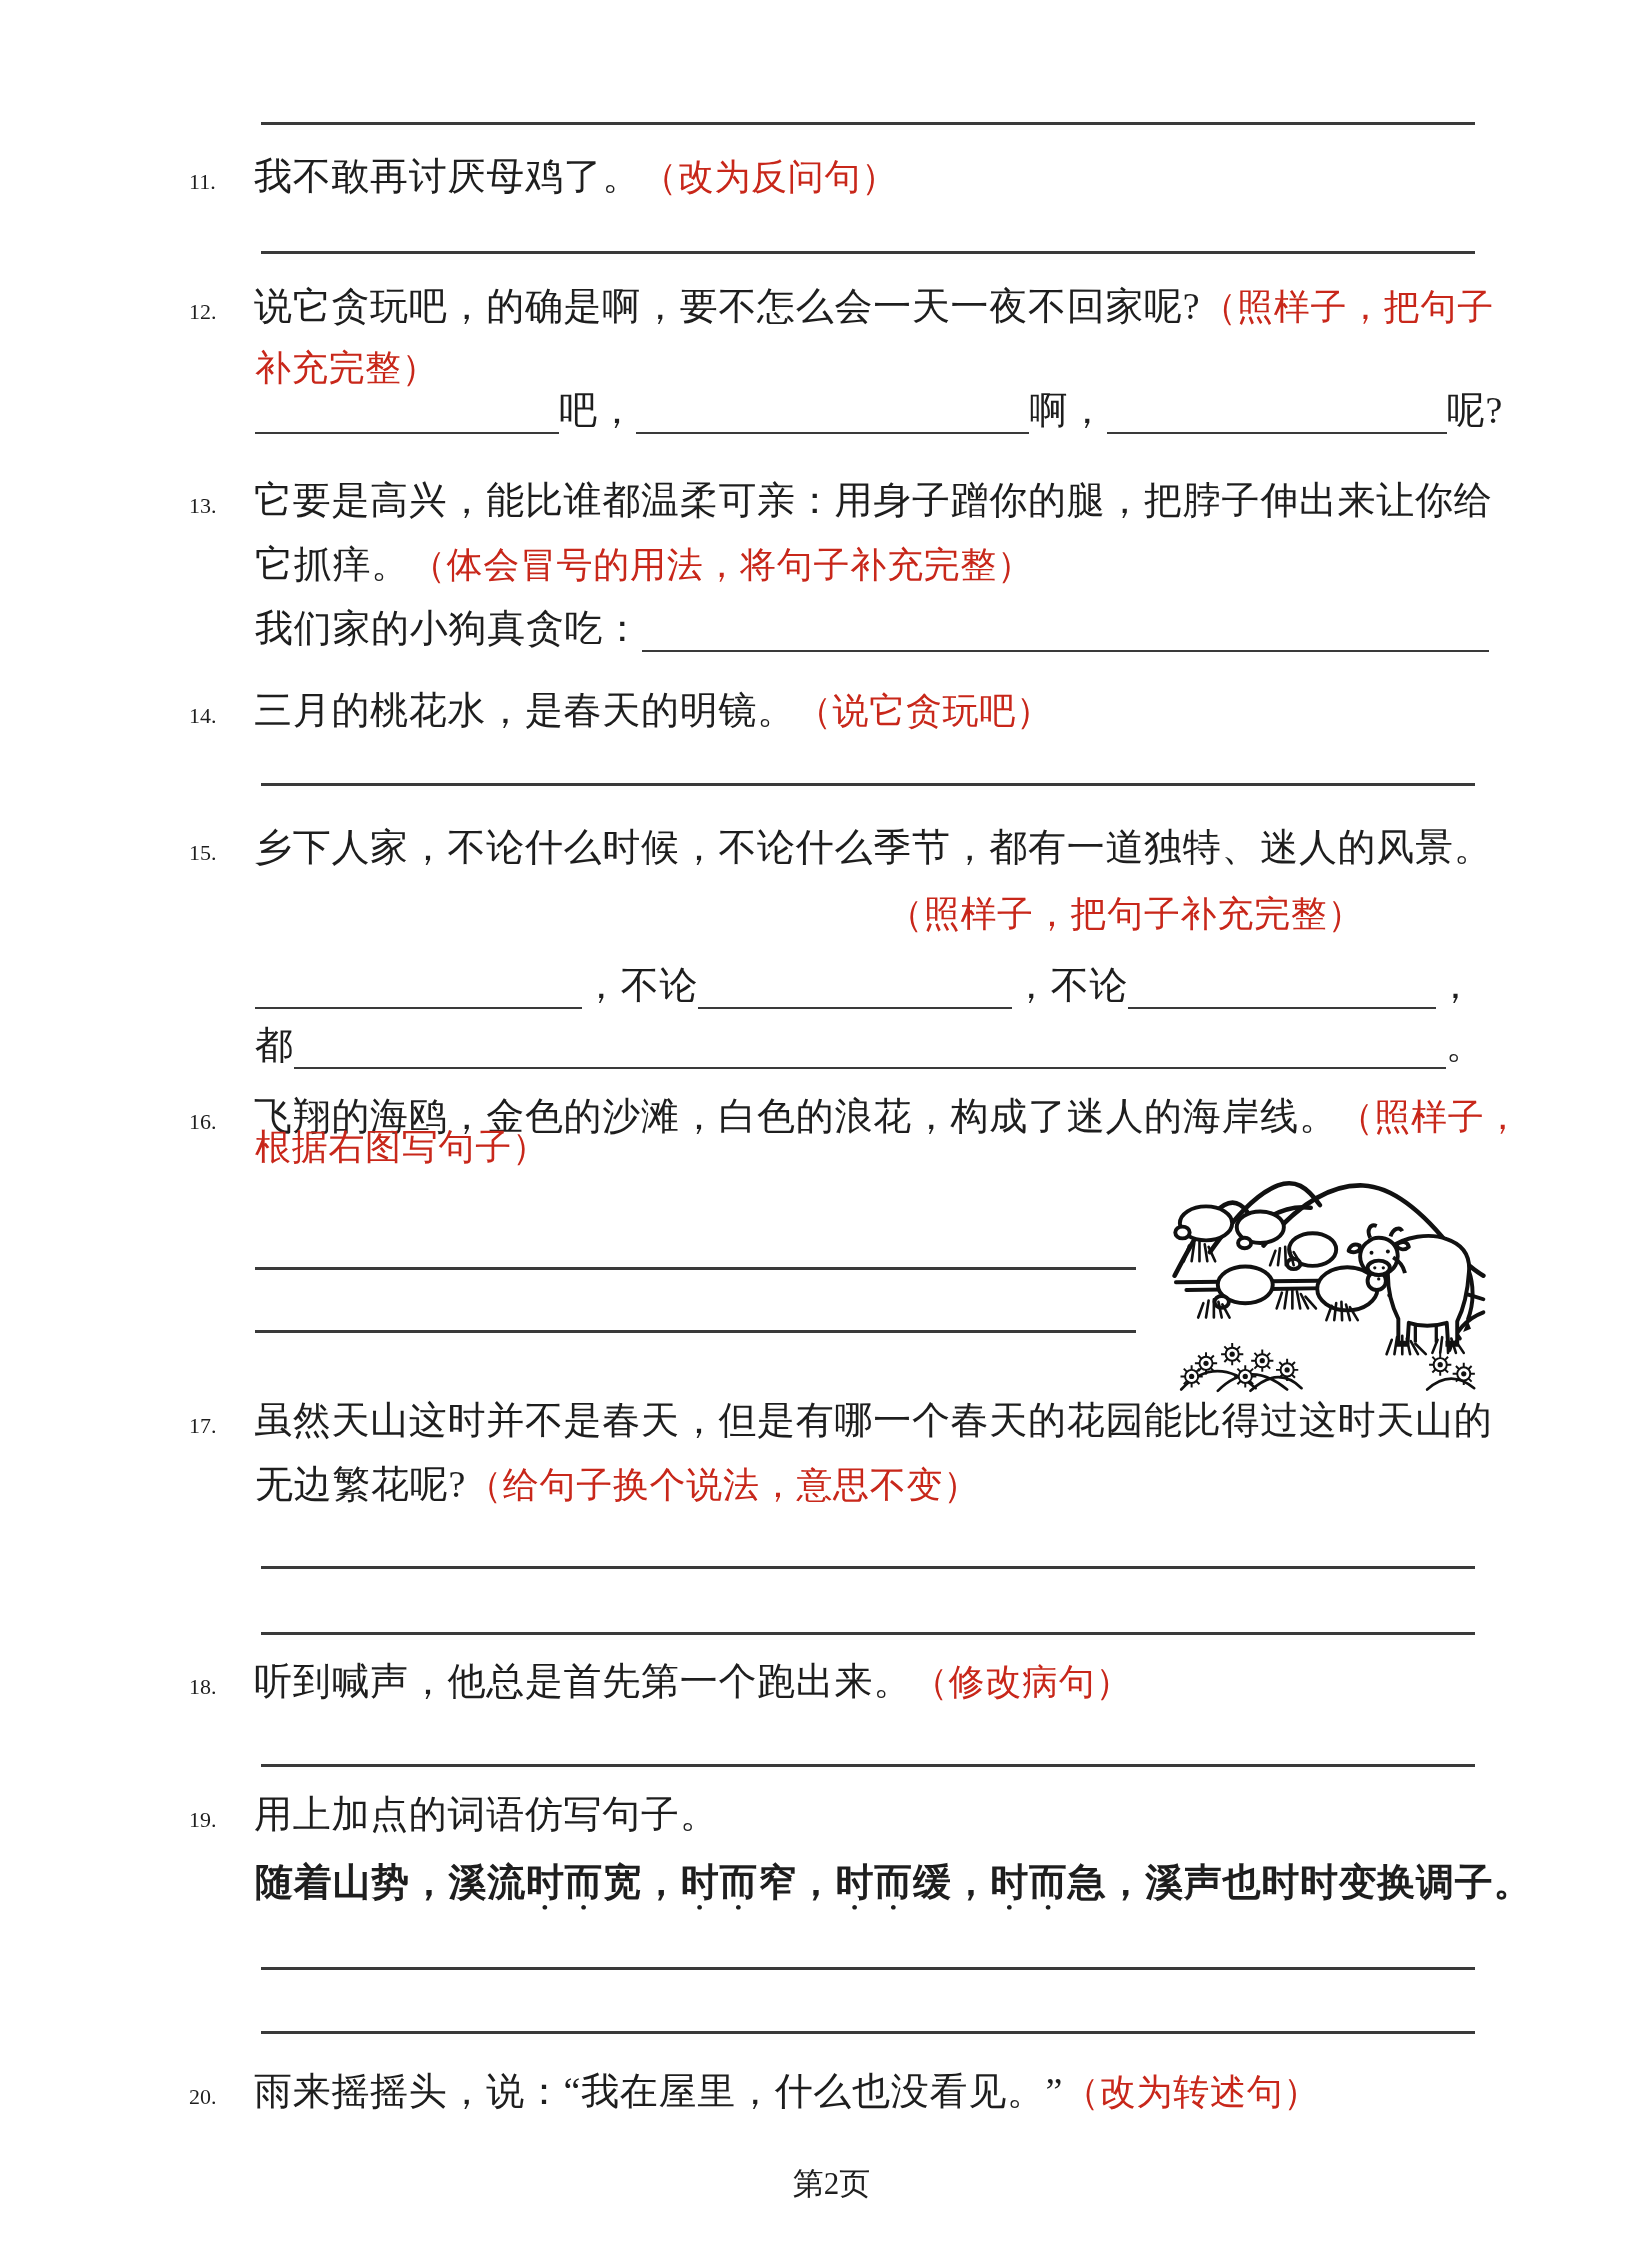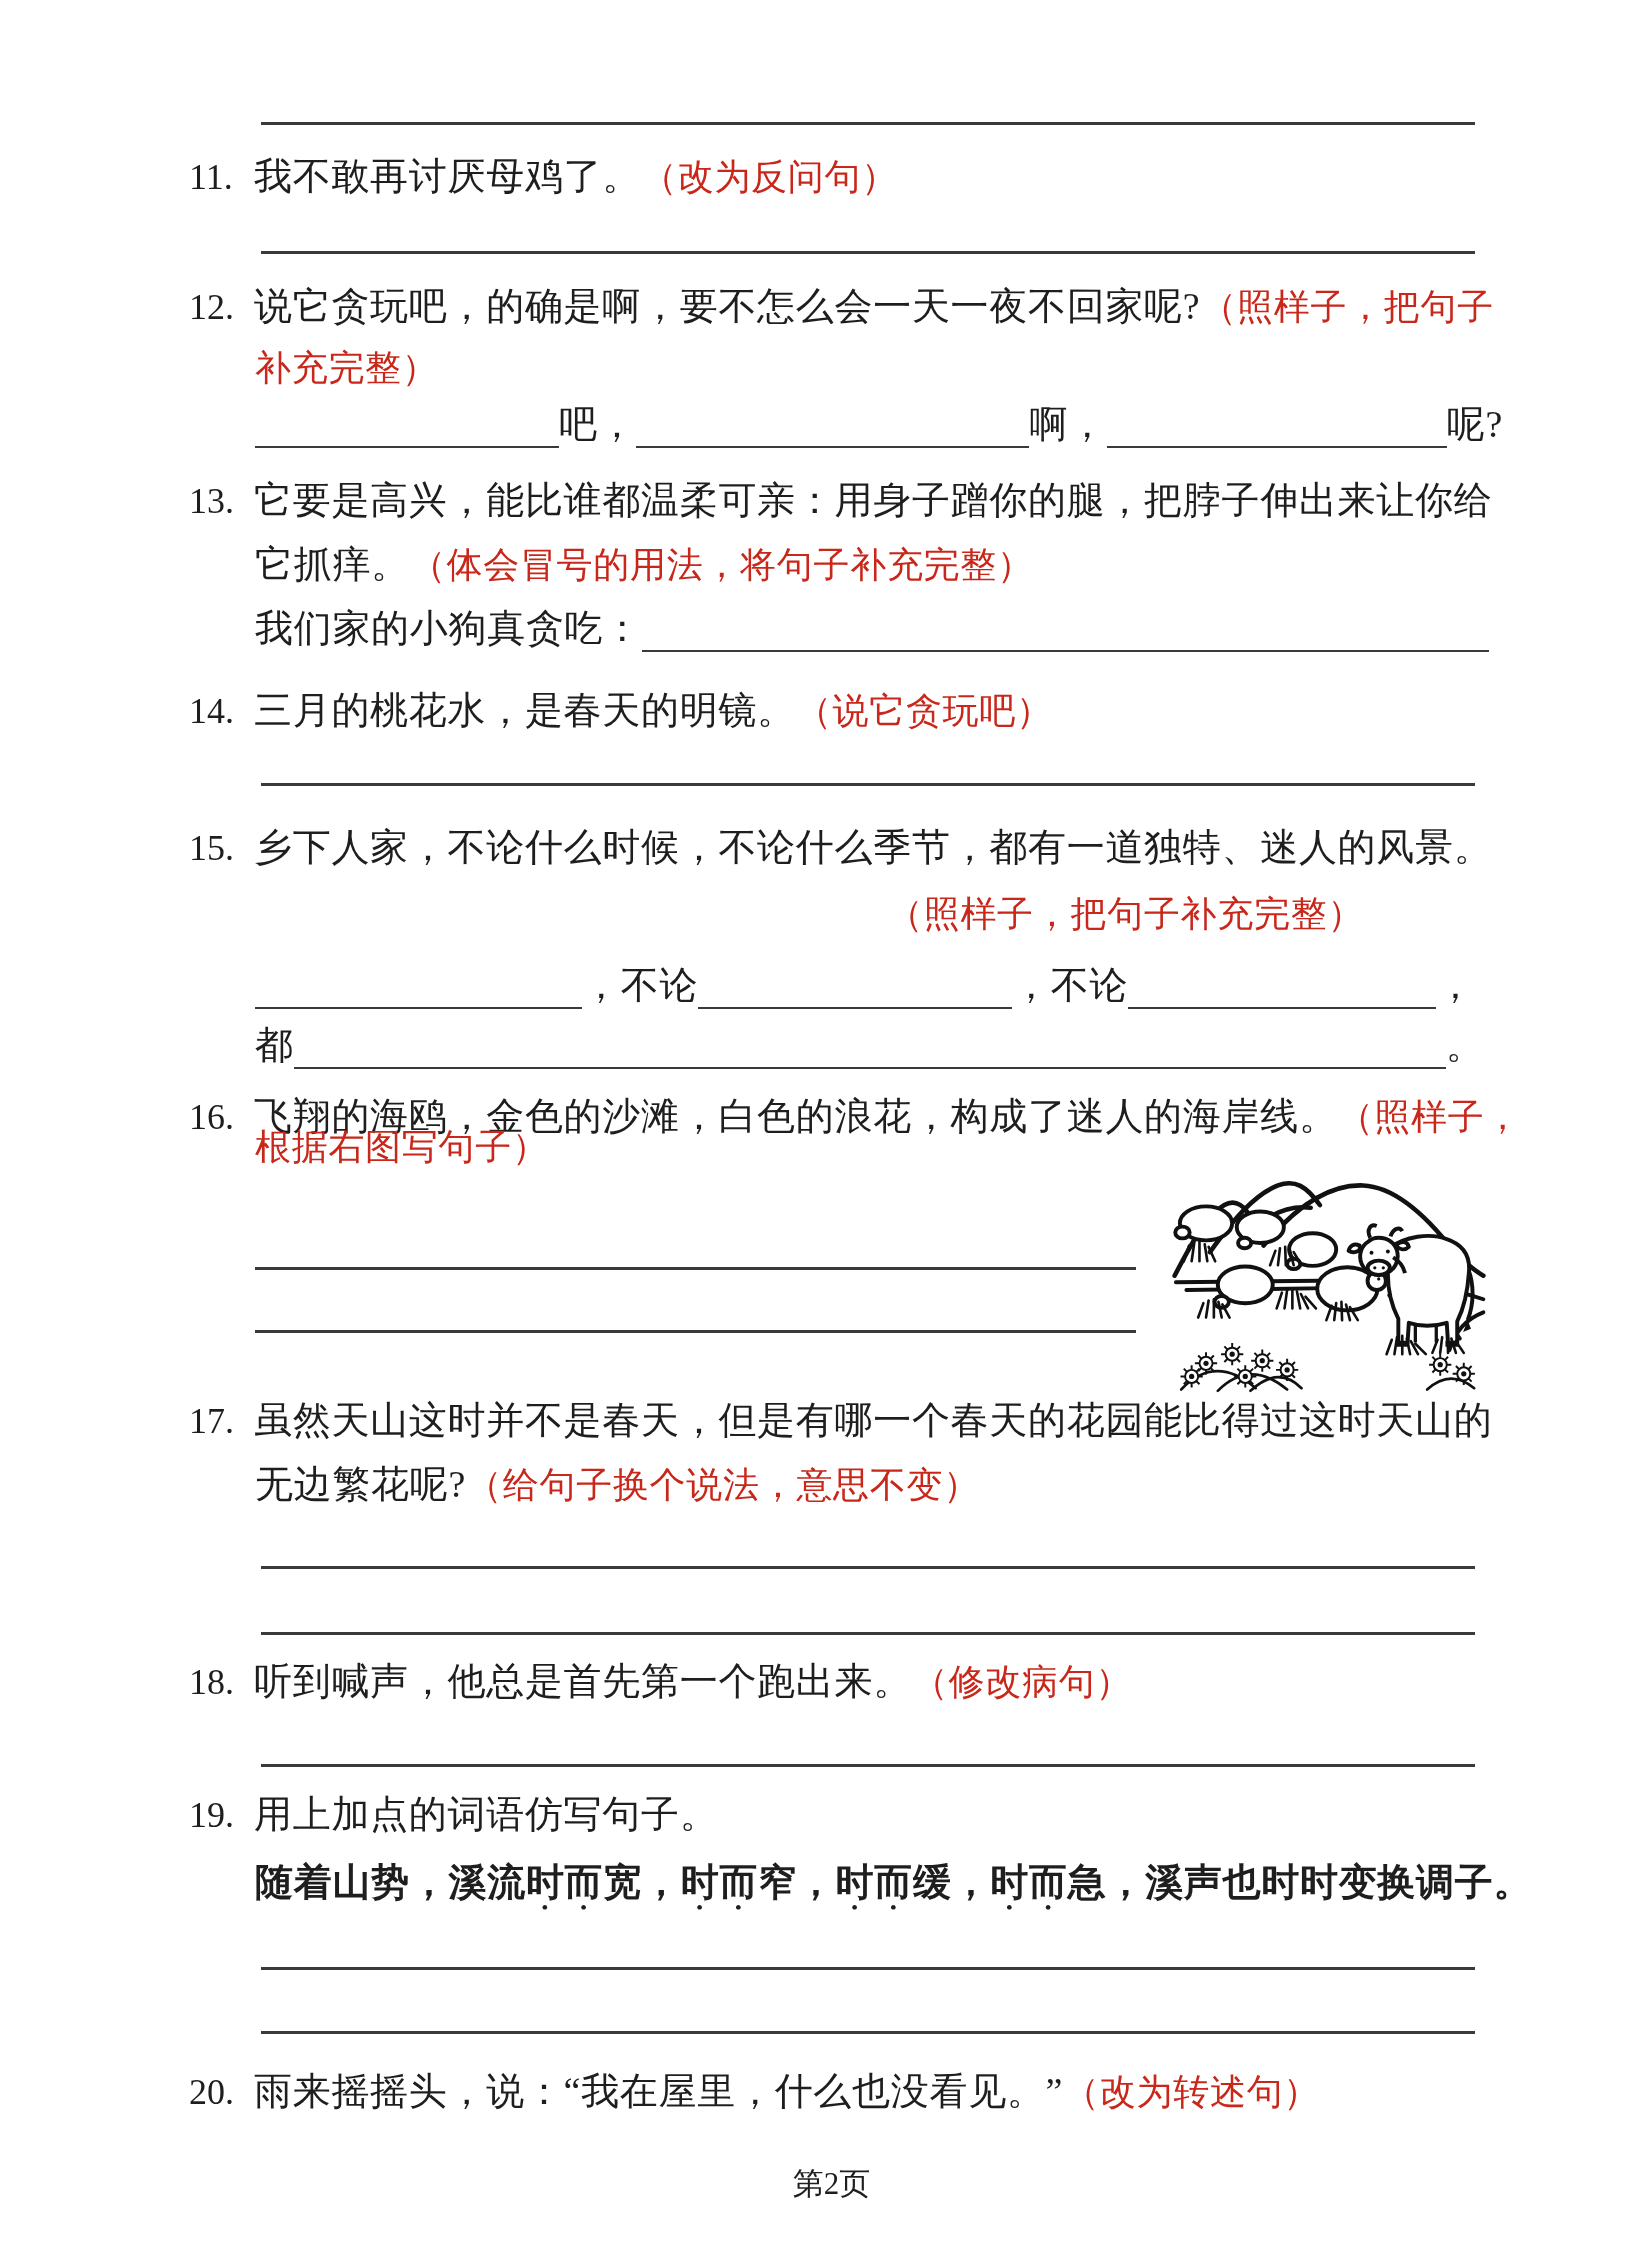--- a/index.html
+++ b/index.html
@@ -23,21 +23,21 @@
     height:51px;
     line-height:51px;
     font-size:38px;
     white-space:nowrap;
     letter-spacing:0.7px;
   }
   .row.cont{left:255px;}
   .qnum{
     display:inline-block;
     width:65px;
-    font-size:36px;
+    font-size:22px;
     letter-spacing:0;
   }
   .red{
     color:var(--red);
     font-size:36px;
   }
   .ansline{
     position:absolute;
     height:0;
     border-top:3.3px solid var(--line);
@@ -80,21 +80,21 @@
     <span class="qnum">11.</span><span>我不敢再讨厌母鸡了。</span><span class="red">（改为反问句）</span>
   </div>
   <div class="ansline" style="top:251px;left:261px;width:1214px;"></div>
 
   <div class="row" style="top:281px;">
     <span class="qnum">12.</span><span>说它贪玩吧，的确是啊，要不怎么会一天一夜不回家呢?</span><span class="red">（照样子，把句子</span>
   </div>
   <div class="row cont" style="top:342px;">
     <span class="red">补充完整）</span>
   </div>
-  <div class="row cont" style="top:399px;">
+  <div class="row cont" style="top:385px;">
     <span class="blank" style="width:304px;"></span><span>吧，</span><span class="blank" style="width:393px;"></span><span>啊，</span><span class="blank" style="width:340px;"></span><span>呢?</span>
   </div>
 
   <div class="row" style="top:475px;">
     <span class="qnum">13.</span><span>它要是高兴，能比谁都温柔可亲：用身子蹭你的腿，把脖子伸出来让你给</span>
   </div>
   <div class="row cont" style="top:539px;">
     <span>它抓痒。</span><span class="red">（体会冒号的用法，将句子补充完整）</span>
   </div>
   <div class="row cont" style="top:603px;">

